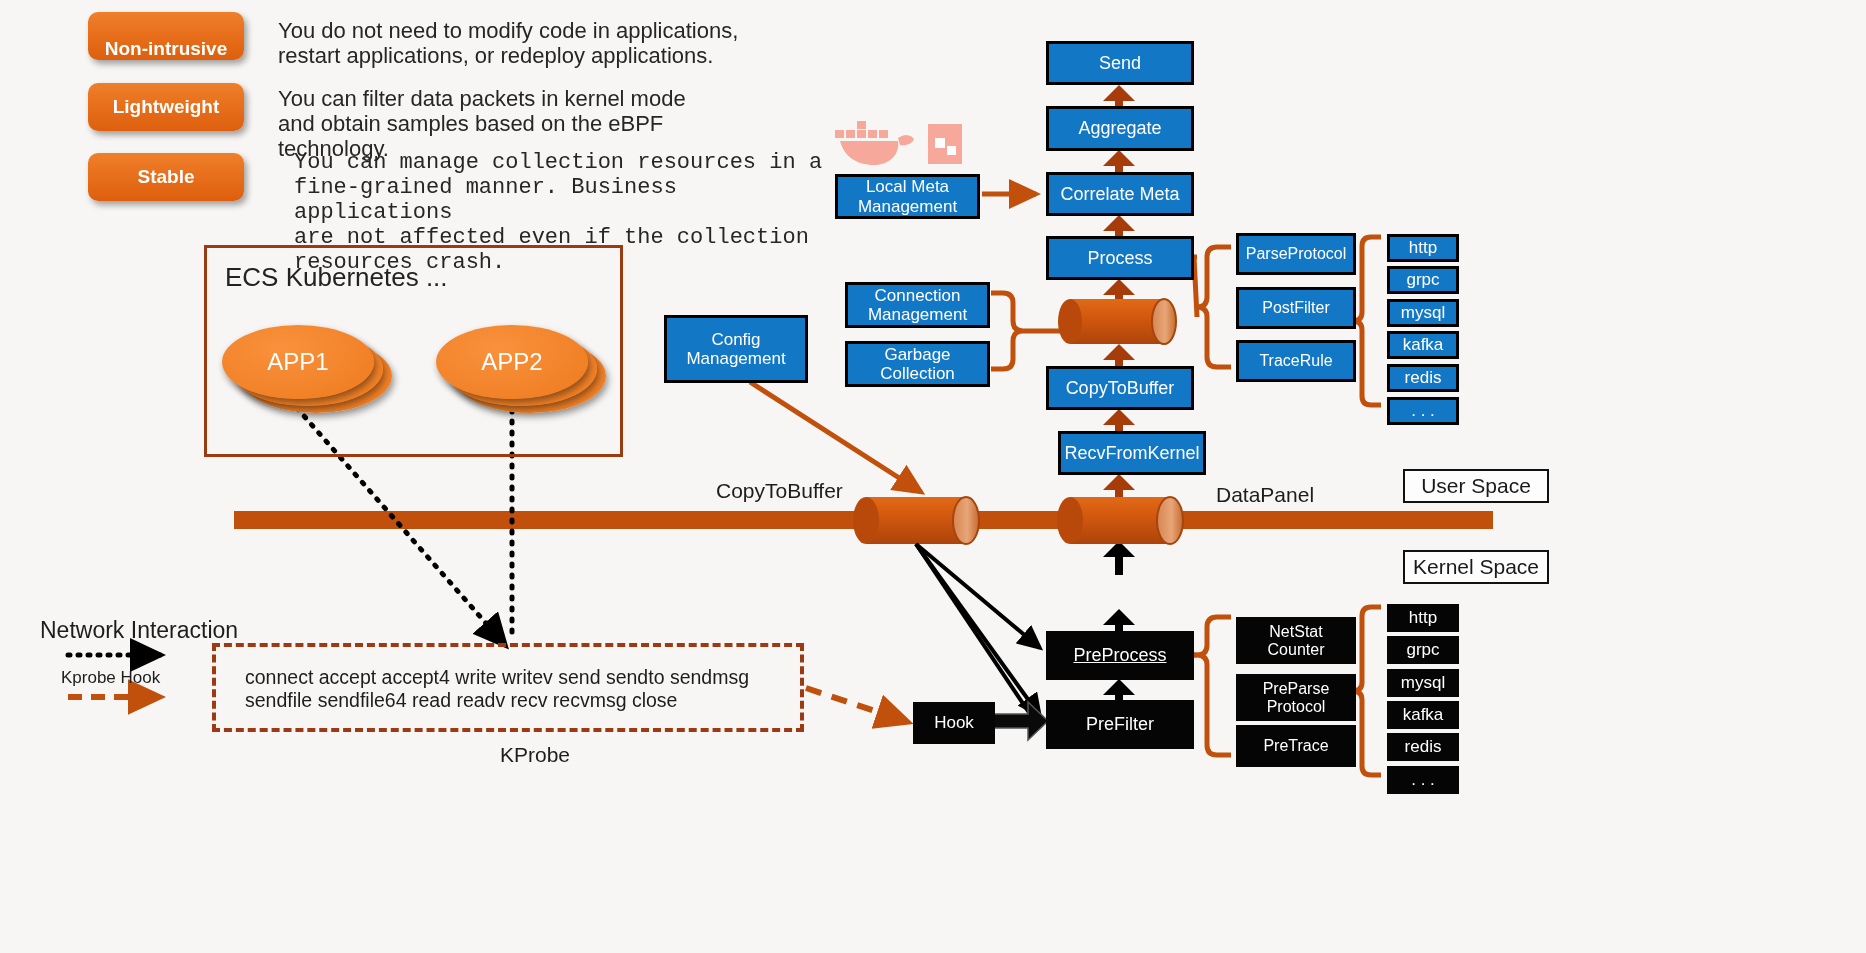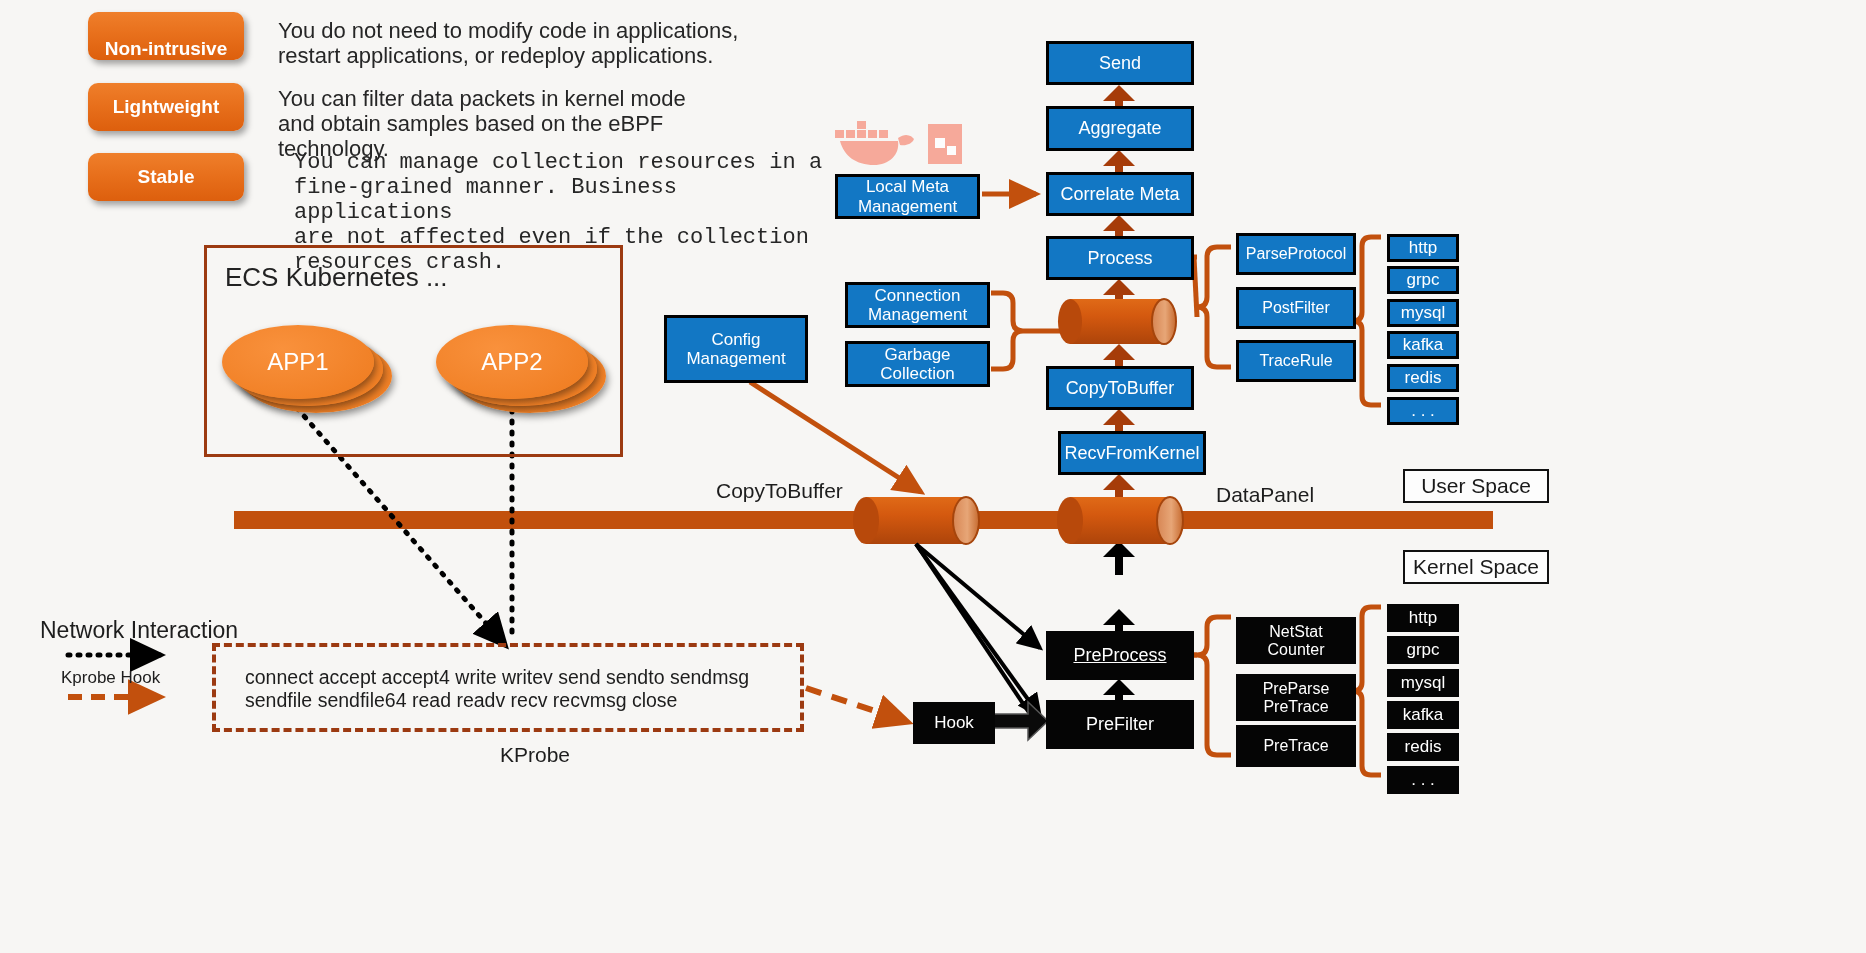--- a/index.html
+++ b/index.html
@@ -327,21 +327,21 @@
   <div class="abs bx black" style="left:913px;top:702px;width:82px;height:42px;font-size:17px;">
     <span>Hook</span>
   </div>
 
   <div class="abs bx black" style="left:1236px;top:617px;width:120px;height:47px;font-size:16px;white-space:pre-line;">
     <span>NetStat
 Counter</span>
   </div>
   <div class="abs bx black" style="left:1236px;top:674px;width:120px;height:47px;font-size:16px;white-space:pre-line;">
     <span>PreParse
-PreTrace</span>
+Protocol</span>
   </div>
   <div class="abs bx black" style="left:1236px;top:725px;width:120px;height:42px;font-size:16px;white-space:pre-line;">
     <span>PreTrace</span>
   </div>
 
   <div class="abs bx proto-black" style="left:1387px;top:604px;width:72px;height:28px;">
     <span>http</span>
     </div>
   <div class="abs bx proto-black" style="left:1387px;top:636px;width:72px;height:28px;">
     <span>grpc</span>

